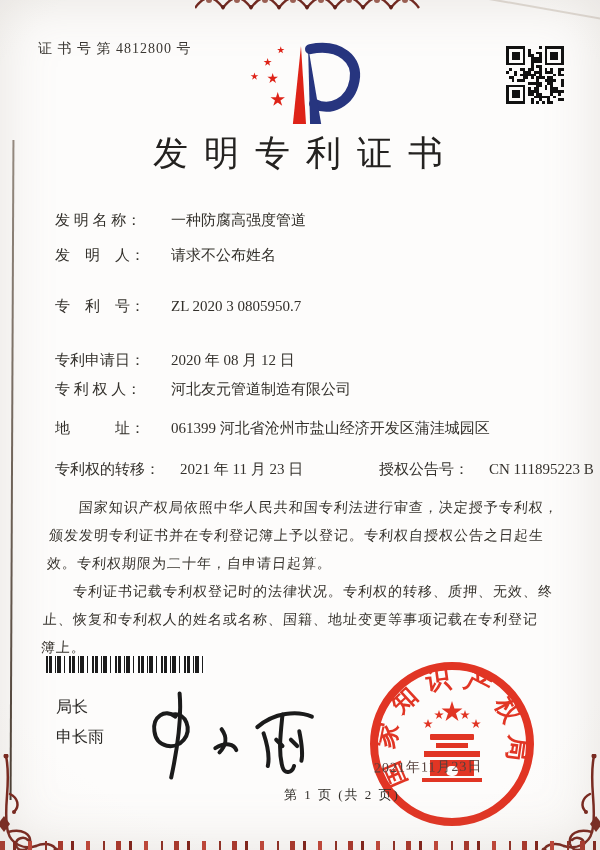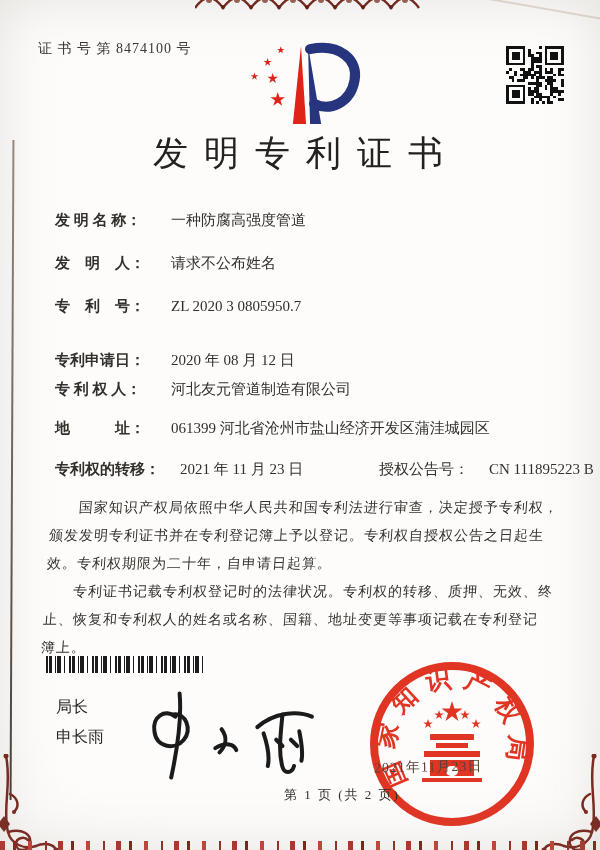--- a/index.html
+++ b/index.html
@@ -15,21 +15,21 @@
   .artifact-line{position:absolute;top:4px;right:-18px;width:190px;height:2px;
     background:#d9d2ca;transform:rotate(10deg);opacity:.8;}
   .top-ornament{position:absolute;left:195px;top:-7px;width:230px;height:22px;}
   .cert-no{position:absolute;left:38px;top:40px;font-size:14px;letter-spacing:1px;color:#3b3833;}
   .logo{position:absolute;left:243px;top:36px;width:122px;height:96px;}
   .qr{position:absolute;left:506px;top:46px;width:58px;height:58px;}
   .title{position:absolute;left:0;top:130px;width:100%;margin:0;text-align:center;
     font-size:35px;font-weight:normal;letter-spacing:16px;padding-left:12px;
     box-sizing:border-box;color:#242220;}
   .row{position:absolute;left:55px;width:520px;font-size:15px;color:#33302b;white-space:nowrap;}
-  .lab{display:inline-block;min-width:96px;font-weight:bold;}
+  .lab{display:inline-block;min-width:96px;}
   .val{margin-left:20px;}
   .lab2{margin-left:72px;}
   .paras{position:absolute;left:46px;top:494px;width:508px;transform:skewX(-4deg);
     font-size:14px;line-height:28px;letter-spacing:1px;color:#36322c;}
   .paras p{margin:0;text-indent:2em;}
   .barcode{position:absolute;left:46px;top:656px;width:160px;height:17px;
     background:repeating-linear-gradient(90deg,#1c1c1c 0 2px,#fff 2px 3px,#1c1c1c 3px 6px,
     #fff 6px 9px,#1c1c1c 9px 10px,#fff 10px 11px,#1c1c1c 11px 15px,#fff 15px 18px,
     #1c1c1c 18px 19px,#fff 19px 23px);}
   .signer{position:absolute;left:56px;top:692px;font-size:16px;color:#2b2926;line-height:30px;}
@@ -73,21 +73,21 @@
           <circle cx="140" cy="13" r="2"></circle>
           <circle cx="168" cy="13" r="2"></circle>
         <circle cx="196" cy="13" r="2"></circle>
       </g>
     </svg>
   </div>
 
   <div class="artifact-line"></div>
   <div class="edge-line"></div>
 
-  <div class="cert-no">证 书 号 第 8474100 号</div>
+  <div class="cert-no">证 书 号 第 4812800 号</div>
 
   <div class="logo">
     <svg viewBox="0 0 120 95" width="122" height="96">
       <defs>
         <path id="lst" d="M0,-10 L5.88,8.09 L-9.51,-3.09 L9.51,-3.09 L-5.88,8.09 Z"></path>
       </defs>
       <path d="M66,13 C96,7 114,24 110,44 C106,66 86,75 70,67" stroke="#27357f" stroke-width="10" fill="none" stroke-linecap="round"></path>
       <path d="M57,10 L49,87 L62,87 Z" fill="#de2318"></path>
       <path d="M64,10 L66,87 L77,87 Z" fill="#27357f"></path>
       <g fill="#de2318">
@@ -238,21 +238,21 @@
           <rect x="16" y="20" width="1" height="1"></rect>
         </g>
     </svg>
   </div>
 
   <h1 class="title">发明专利证书</h1>
 
   <div class="row" style="top:211px">
     <span class="lab">发 明 名 称：</span><span class="val">一种防腐高强度管道</span>
   </div>
-  <div class="row" style="top:254px">
+  <div class="row" style="top:246px">
     <span class="lab">发　明　人：</span><span class="val">请求不公布姓名</span>
   </div>
   <div class="row" style="top:297px">
     <span class="lab">专　利　号：</span><span class="val">ZL 2020 3 0805950.7</span>
   </div>
   <div class="row" style="top:351px">
     <span class="lab">专利申请日：</span><span class="val">2020 年 08 月 12 日</span>
   </div>
   <div class="row" style="top:380px">
     <span class="lab">专 利 权 人：</span><span class="val">河北友元管道制造有限公司</span>

